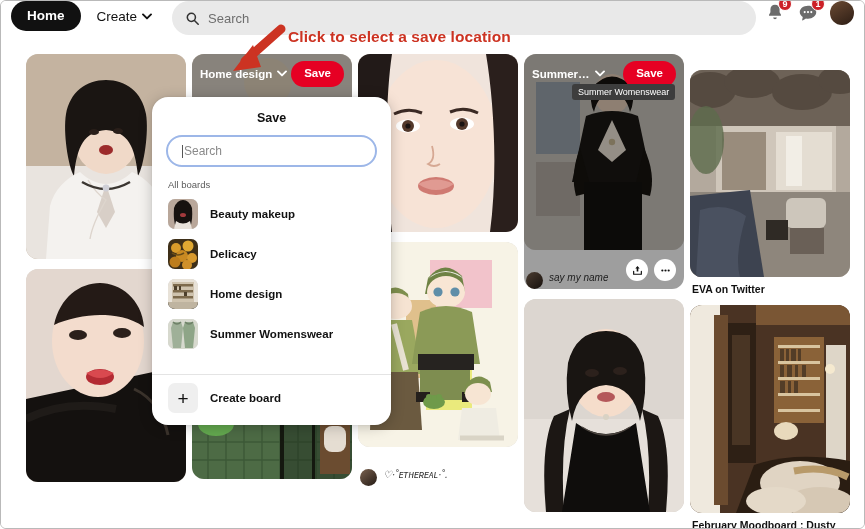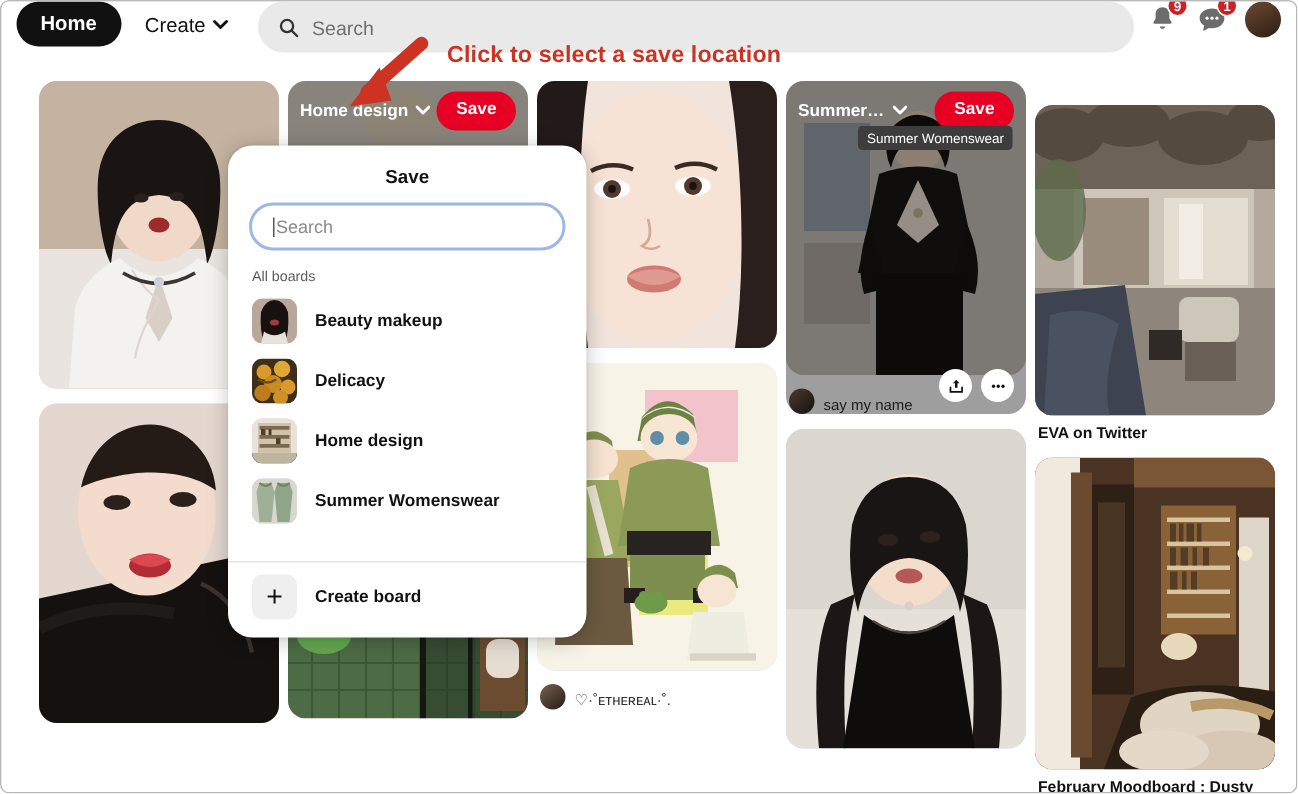--- a/index.html
+++ b/index.html
@@ -67,21 +67,21 @@
     width: 24px; height: 24px; border-radius: 50%;
     background: linear-gradient(150deg,#6b4a33,#2c1d14);
     cursor: pointer;
   }
 
   
   .annotation {
     position: absolute; left: 287px; top: 27px;
     color: #cc3322; font-size: 15.5px; font-weight: bold;
     letter-spacing: 0.1px;
-    z-index: 60; white-space: nowrap; margin-left: 10px;
+    z-index: 60; white-space: nowrap;
   }
   .arrow-svg { position: absolute; left: 218px; top: 22px; z-index: 60; }
 
   
   .feed {
     position: absolute; top: 53px; left: 0;
     width: 865px; height: 476px;
     background: #fff;
   }
   .col { position: absolute; width: 160px; }
@@ -91,21 +91,21 @@
   .pin { position: relative; margin-bottom: 10px; }
   .pin-img {
     width: 160px; border-radius: 12px; overflow: hidden;
     position: relative; background: #d9d5cf;
   }
   .pin-meta { padding: 6px 2px 0 2px; }
   .pin-title {
     font-size: 10.5px; font-weight: bold; color: #111;
     white-space: nowrap; overflow: hidden; text-overflow: ellipsis;
   }
-  .pin-user { display: flex; align-items: flex-end; gap: 6px; margin-top: 3px; }
+  .pin-user { display: flex; align-items: flex-start; gap: 6px; margin-top: 16px; font-style: italic; }
   .pin-user-av {
     width: 17px; height: 17px; border-radius: 50%;
     background: linear-gradient(140deg,#7a6250,#241a14); flex: 0 0 auto;
   }
   .pin-user-name { font-size: 10px; color: #333; white-space: nowrap;
     overflow: hidden; text-overflow: ellipsis; }
 
   
   .pin-overlay {
     position: absolute; inset: 0;

